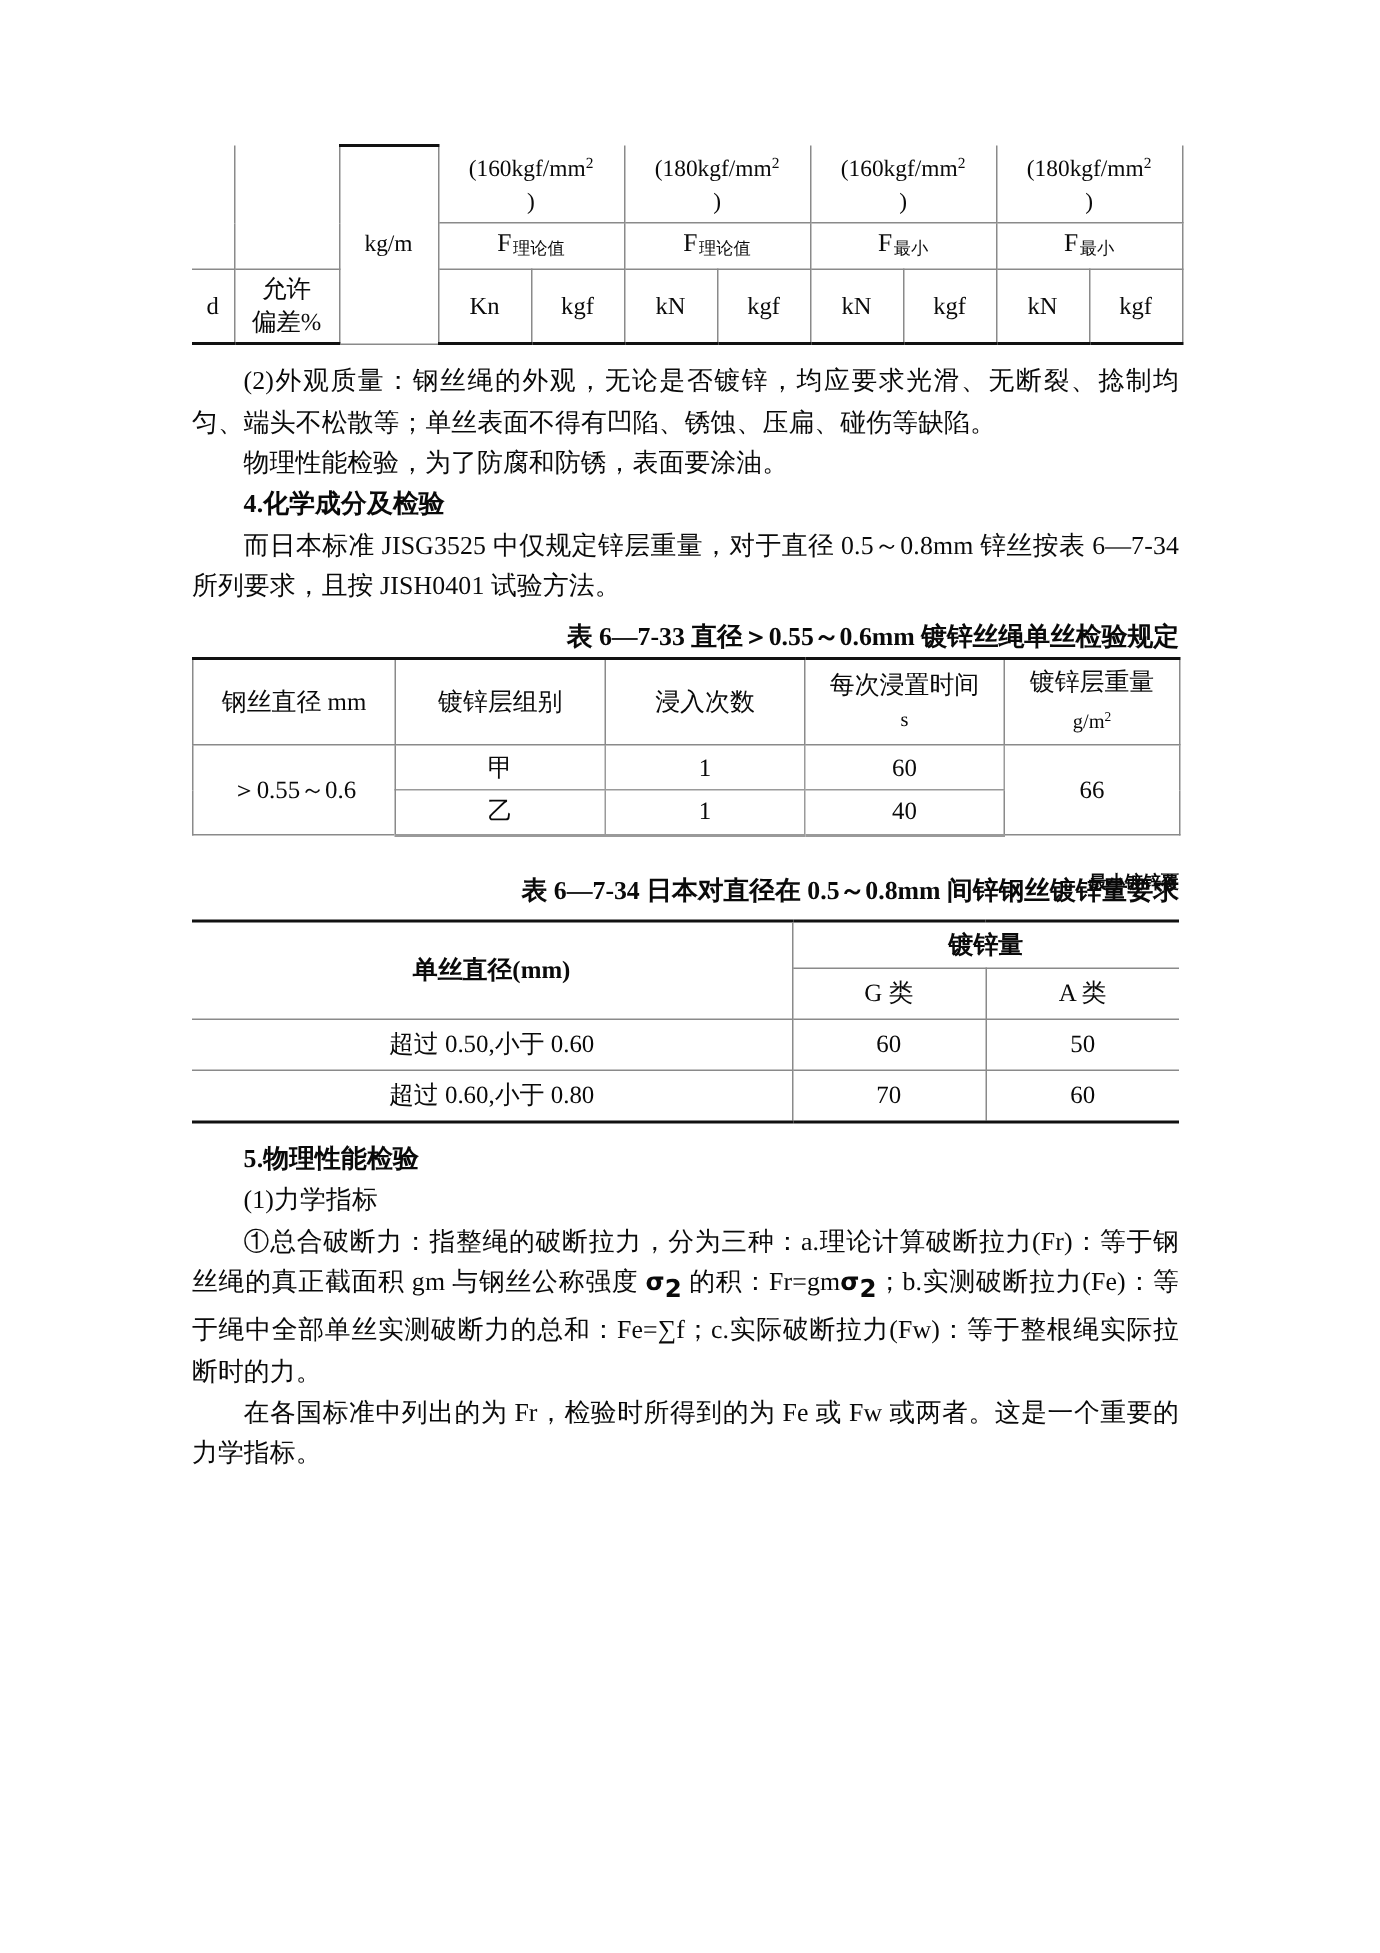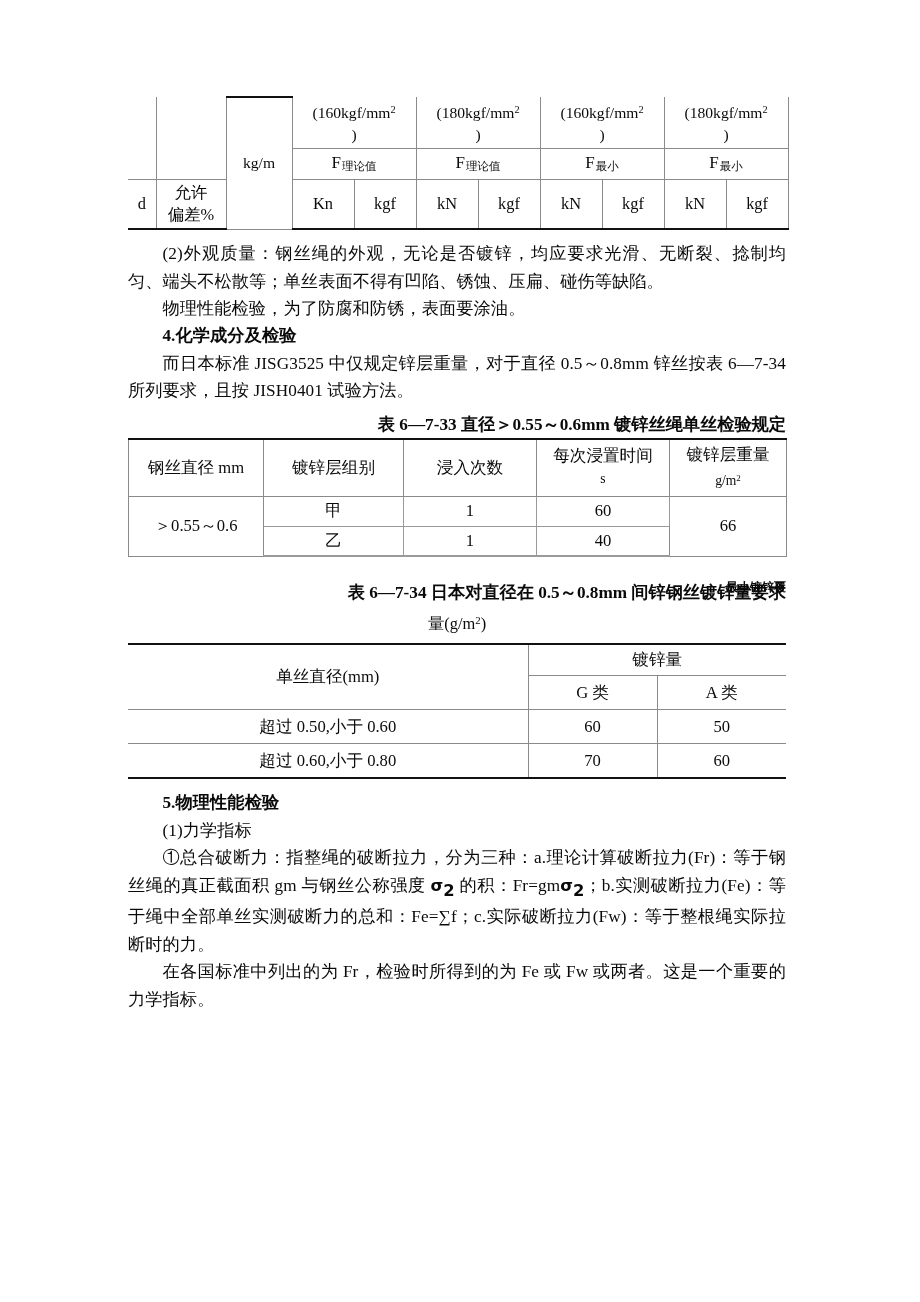--- a/index.html
+++ b/index.html
@@ -87,21 +87,21 @@
   .t33 .hdr { height: 52px; border-top: 2.8px solid #111; font-size: 16.6px; }
   .t33 td { font-size: 16.6px; }
   .t33 .row { height: 30px; }
   .t33 .base { border-bottom: 2.8px solid #111; }
   .t33 .inner { border-color: #9a9a9a; }
 
   
   .t34 { margin: 0; }
   .t34 .no-left { border-left: none; }
   .t34 .no-right { border-right: none; }
-  .t34 .topline { border-top: 2.5px solid #111; }
+  .t34 .topline { border-top: 2.5px solid #111; font-weight: bold; }
   .t34 .base { border-bottom: 2.8px solid #111; }
   .t34 .midline { border-top: 1.6px solid #111; }
   .t34 td { font-size: 16.6px; height: 29px; }
 
   .spacer-22 { height: 22px; }
   .spacer-10 { height: 10px; }
   .spacer-6 { height: 6px; }
 
   .t34-title-wrap { position: relative; }
   .t34-title-right {
@@ -237,23 +237,20 @@
         <td class="base inner lat">40</td>
       </tr>
     </tbody>
       </table>
 
     <div class="spacer-22"></div>
 
     <div class="t34-title-wrap">
       <p class="tbl-title">表 6—7-34 日本对直径在 0.5～0.8mm 间锌钢丝镀锌量要求</p>
       <span class="t34-title-right">最小镀锌覆</span>
-      <div class="t34-title-second">
-        <span>量(g/m</span><sup>2</sup><span>)</span>
-      </div>
     </div>
 
     <div class="spacer-6"></div>
 
     <table class="t34">
       <colgroup>
         <col style="width:400px">
           <col style="width:129px">
           <col style="width:129px">
       </colgroup>

